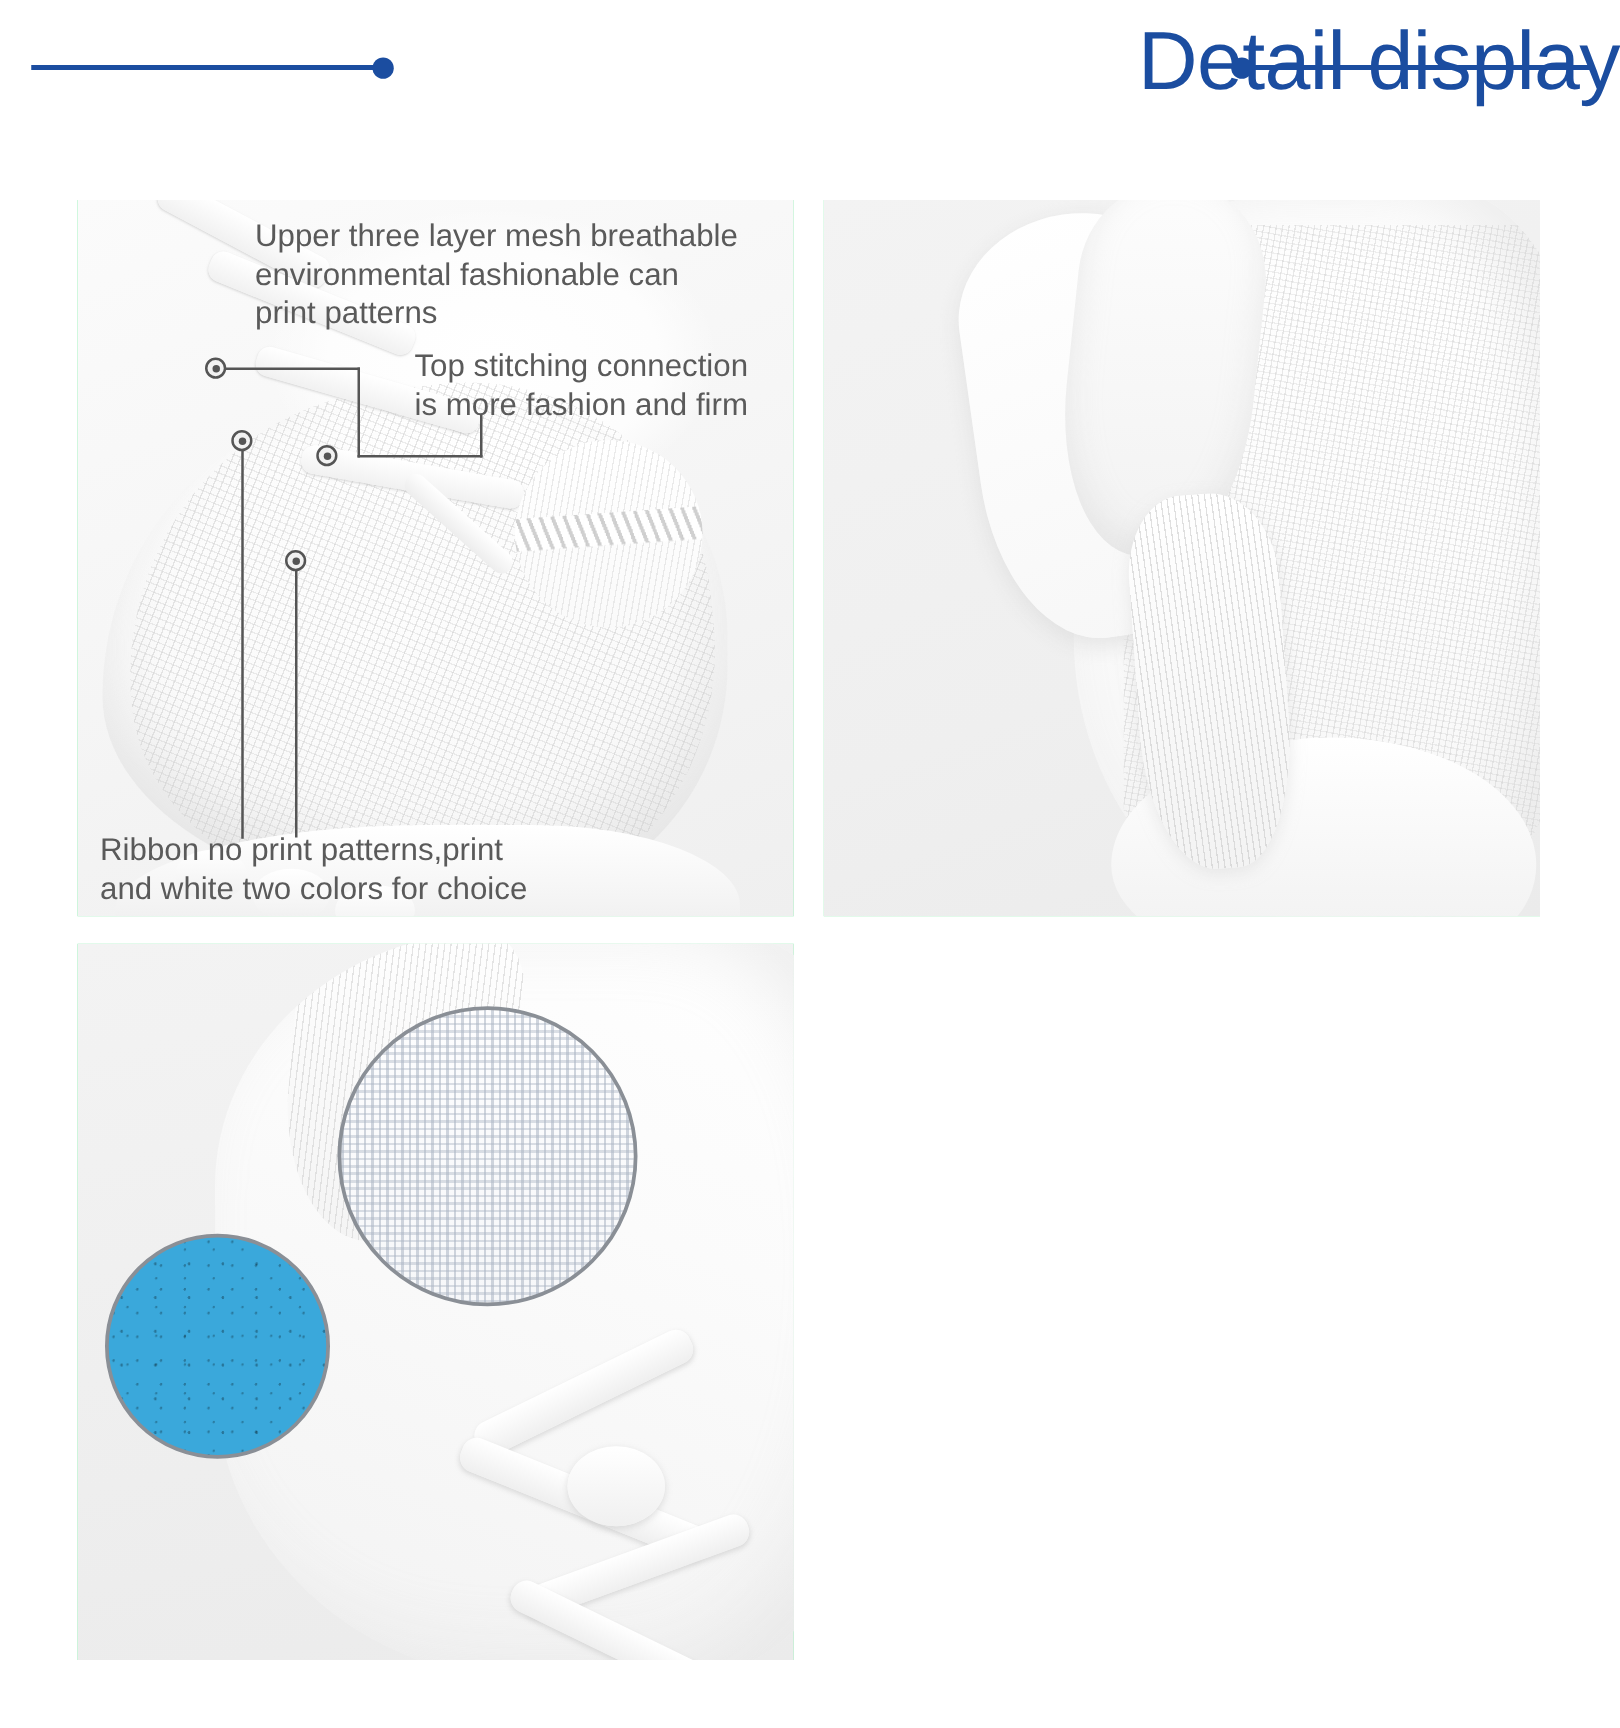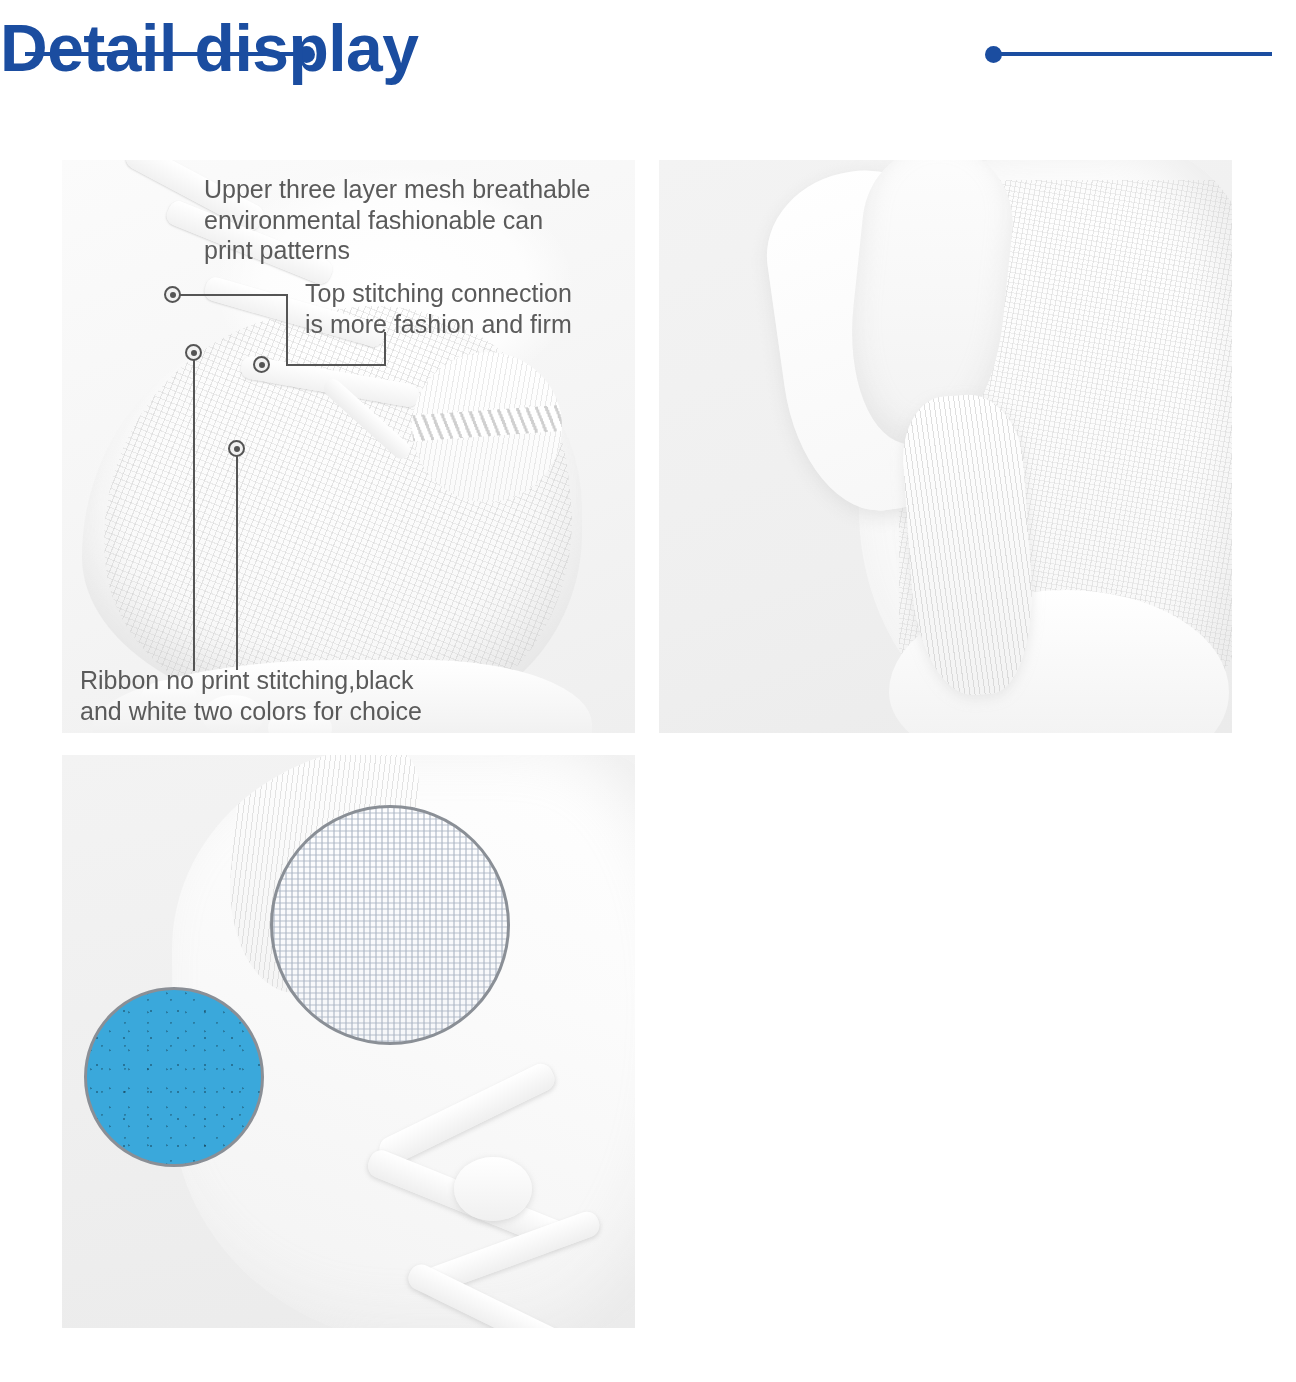--- a/index.html
+++ b/index.html
@@ -37,23 +37,23 @@
     border-radius: 50%;
     background: #1b4da0;
     top: 46px;
   }
   .header-dot.left  { left: 298px; }
   .header-dot.right { left: 985px; }
   .header-title {
     position: absolute;
     left: 0; right: 0;
     top: 10px;
-    text-align: left;
+    text-align: right;
     font-size: 66px;
-    font-weight: bold;
+    font-weight: normal;
     color: #1b4da0;
     letter-spacing: -0.5px;
     font-family: "Liberation Sans", sans-serif;
   }
 
   
   .grid {
     position: absolute;
     left: 62px;
     top: 160px;
@@ -401,24 +401,24 @@
     </div>
 
     <div class="p1-circle">
       <div class="stitch"></div>
     </div>
 
     <div class="anno" style="left:142px; top:14px; width:430px;">Upper three layer mesh breathable
 environmental  fashionable can
 print patterns</div>
 
-    <div class="anno" style="left:243px; top:118px; width:320px;">Top stitching connection
+    <div class="anno" style="left:243px; top:118px; width:320px;text-align:center;">Top stitching connection
 is more fashion and firm</div>
 
-    <div class="anno" style="left:18px; top:505px; width:420px;">Ribbon no print stitching,black
+    <div class="anno" style="left:18px; top:505px; width:420px;">Ribbon no print patterns,print
 and white two colors for choice</div>
 
     <div class="leader h" style="left:118px; top:134px; width:108px;"></div>
     <div class="leader v" style="left:224px; top:134px; height:72px;"></div>
     <div class="leader h" style="left:224px; top:204px; width:100px;"></div>
     <div class="leader v" style="left:322px; top:172px; height:34px;"></div>
     <div class="leader v" style="left:131px; top:193px; height:318px;"></div>
     <div class="leader v" style="left:174px; top:288px; height:222px;"></div>
 
     <div class="marker" style="left:102px; top:126px;"></div>

